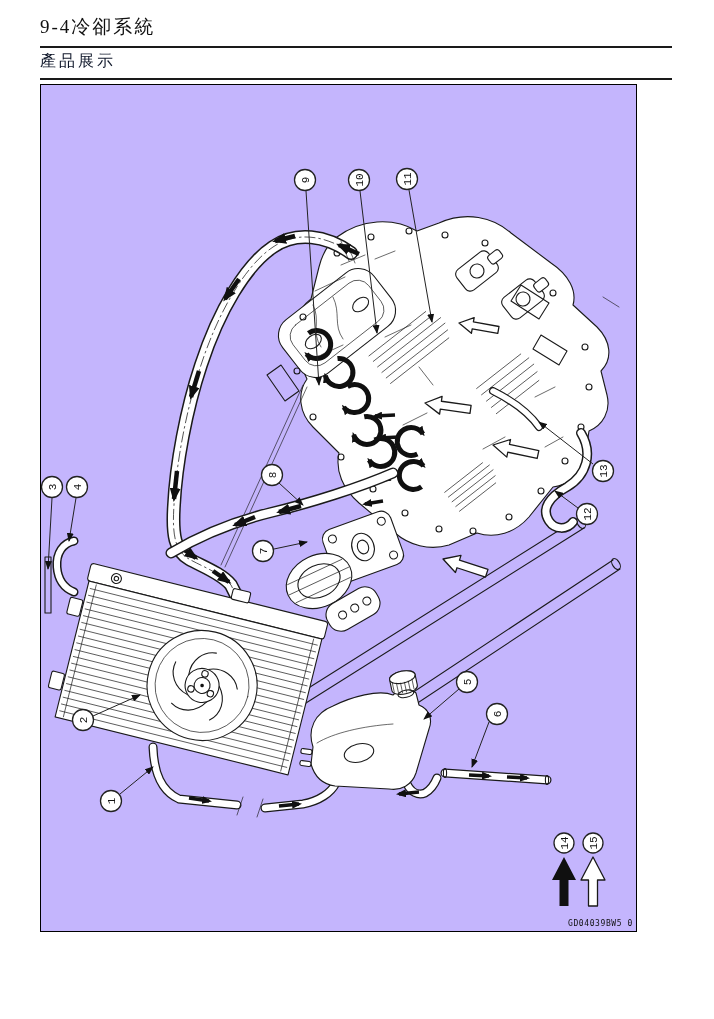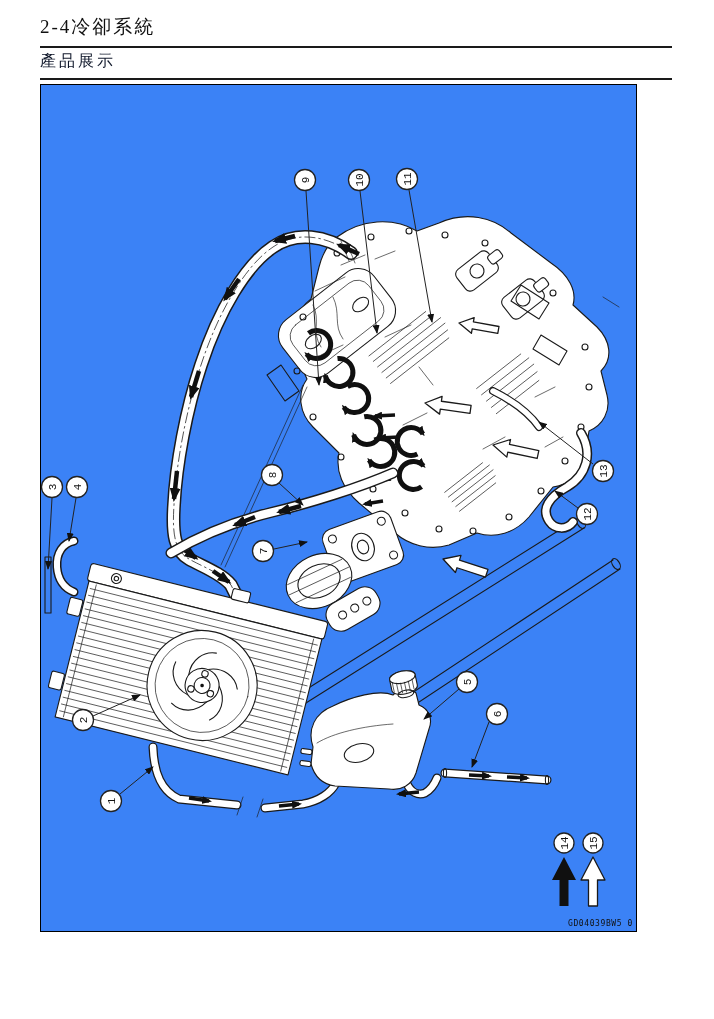--- a/index.html
+++ b/index.html
@@ -14,21 +14,21 @@
   }
   .rule { position:absolute; left:40px; height:2px; background:#1a1a1a; }
   .rule-1 { top:46px; width:632px; }
   .rule-2 { top:78px; width:632px; }
   .section-title {
     position:absolute; left:40px; top:51px; font-size:16px; color:#0f172a;
     letter-spacing:3px; white-space:nowrap;
   }
   .figure-frame {
     position:absolute; left:40px; top:84px; width:595px; height:846px;
-    border:1.6px solid #000; box-sizing:content-box; background:#3b82f6;
+    border:1.6px solid #000; box-sizing:content-box; background:#c4b5fd;
   }
   svg { display:block; }
   .k   { stroke:#1a1a1a; fill:none; stroke-width:1.1; stroke-linejoin:round; stroke-linecap:round; }
   .kf  { stroke:#1a1a1a; fill:#ffffff; stroke-width:1.1; stroke-linejoin:round; }
   .thin{ stroke-width:0.65; }
   .tubeO { stroke:#1a1a1a; fill:none; stroke-linecap:round; }
   .tubeI { stroke:#ffffff; fill:none; stroke-linecap:round; }
   .cl  { stroke:#2a2a2a; stroke-width:0.8; fill:none; stroke-dasharray:11 3 2.5 3; }
   .flow  { stroke:#101010; stroke-width:4.5; fill:none; }
   .flow2 { stroke:#101010; stroke-width:3.4; fill:none; }
@@ -40,21 +40,21 @@
   .code{ font-family:"DejaVu Sans Mono","Liberation Mono",monospace; font-size:8px; fill:#111;
          letter-spacing:0.6px; text-anchor:end; }
   .oarr{ fill:#fff; stroke:#1a1a1a; stroke-width:1.3; stroke-linejoin:round; }
   .farr{ fill:#101010; stroke:none; }
 </style>
 </head>
 <body>
 
 <div class="page">
 
-  <div class="chapter-title">2-4冷卻系統</div>
+  <div class="chapter-title">9-4冷卻系統</div>
   <div class="rule rule-1"></div>
   <div class="section-title">產品展示</div>
   <div class="rule rule-2"></div>
 
   <div class="figure-frame">
     <svg width="595" height="846" viewBox="0 0 595 846">
       <defs>
         <marker id="ah" markerWidth="9" markerHeight="7" refX="8" refY="3.5" orient="auto" markerUnits="userSpaceOnUse">
           <path d="M0,0 L9,3.5 L0,7 Z" fill="#111"></path>
         </marker>

